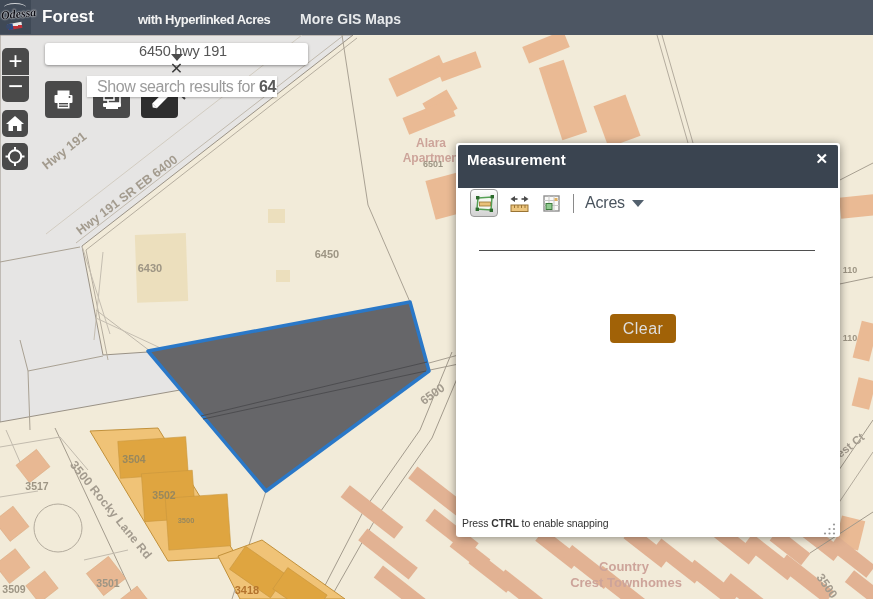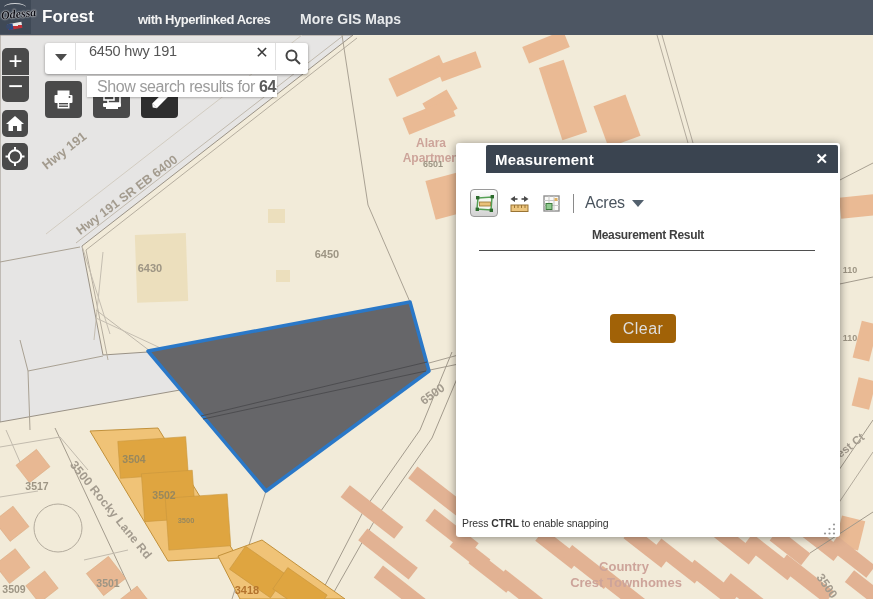--- a/index.html
+++ b/index.html
@@ -24,42 +24,42 @@
   
   .ltool { position:absolute; background:#4a4a4a; color:#fff; text-align:center; }
   #zin  { left:2px; top:48px;  width:27px; height:27px; border-radius:5px 5px 0 0; }
   #zout { left:2px; top:76px;  width:27px; height:26px; border-radius:0 0 5px 5px; }
   #home { left:2px; top:110px; width:26px; height:27px; border-radius:5px; }
   #loc  { left:2px; top:143px; width:26px; height:27px; border-radius:5px; }
   #zin span { font-size:24px; font-weight:300; line-height:25px; }
   #zout span { font-size:26px; font-weight:300; line-height:20px; }
 
   
-  #search { position:absolute; left:45px; top:43px; width:263px; height:31px; background:#fff; border-radius:3px; box-shadow:0 1px 3px rgba(0,0,0,.4); display:flex; align-items:flex-start; }
+  #search { position:absolute; left:45px; top:43px; width:263px; height:22px; background:#fff; border-radius:3px; box-shadow:0 1px 3px rgba(0,0,0,.4); display:flex; align-items:center;flex-direction:column; }
   #sarrow { width:31px; height:27px; border-right:1px solid #e0e0e0; position:relative; }
   #sarrow:after { content:""; position:absolute; left:10px; top:11px; border-left:6px solid transparent; border-right:6px solid transparent; border-top:7px solid #4c4c4c; }
   #stext { flex:1; font-size:14.5px; color:#555; padding-left:13px; letter-spacing:-0.2px; }
   #sx { width:26px; font-size:16px; color:#3c3c3c; font-weight:400; text-align:center; }
   #smag { width:33px; height:27px; border-left:1px solid #e0e0e0; position:relative; }
   #smag svg { position:absolute; left:8px; top:5px; }
 
   
   #suggest { position:absolute; left:87px; top:76px; width:190px; height:21px; background:#fff; box-shadow:0 1px 2px rgba(0,0,0,.25); font-size:16px; color:#9b9b9b; line-height:21px; padding-left:10px; letter-spacing:-0.4px; white-space:nowrap; z-index:5; overflow:hidden; }
   #suggest b { color:#595959; font-weight:bold; }
 
   
   .tbtn { position:absolute; top:81px; width:37px; height:37px; background:#4a4a4a; border-radius:4px; }
   #btnprint { left:45px; }
   #btnprint2 { left:93px; }
   #btnmeas { left:141px; background:#2e2e2e; }
   .tbtn svg { position:absolute; left:8px; top:8px; }
 
   
   #panel { position:absolute; left:456px; top:143px; width:384px; height:394px; background:#fff; border-radius:3px; box-shadow:0 1px 10px rgba(0,0,0,.45); padding:2px; }
-  #phead { height:28px; background:#3a4450; border-radius:2px 2px 0 0; position:relative;margin-left:28px; }
+  #phead { height:43px; background:#3a4450; border-radius:2px 2px 0 0; position:relative; }
   #phead .t { position:absolute; left:9px; top:6px; font-size:15px; font-weight:bold; color:#fff; letter-spacing:0.2px; }
   #phead .x { position:absolute; right:10px; top:5px; font-size:15px; font-weight:bold; color:#fff; }
   #icons { position:absolute; left:0; top:46px; width:100%; height:30px; }
   #tool1 { position:absolute; left:14px; top:0px; width:28px; height:28px; border:1px solid #9a9a9a; border-radius:4px; background:linear-gradient(#fefefe,#d2d2d2); }
   #tool1 svg { position:absolute; left:4px; top:4px; }
   #tool2 { position:absolute; left:54px; top:6px; }
   #tool3 { position:absolute; left:87px; top:6px; }
   #tsep { position:absolute; left:117px; top:5px; width:1px; height:19px; background:#8a8a8a; }
   #acres { position:absolute; left:129px; top:5px; font-size:16px; color:#4a545e; letter-spacing:-0.2px; }
   #acaret { position:absolute; left:176px; top:11px; border-left:6px solid transparent; border-right:6px solid transparent; border-top:7px solid #53616e; }
@@ -325,21 +325,20 @@
               <line x1="6" y1="1" x2="6" y2="16"></line>
               <line x1="11" y1="1" x2="11" y2="16"></line>
             </g>
       <rect x="3" y="8.5" width="6" height="6" fill="#8fc98f" stroke="#3c7a3c" stroke-width="1"></rect>
       <rect x="11.5" y="3" width="3" height="3" fill="#e0b060"></rect>
     </svg></div>
     <div id="tsep"></div>
     <div id="acres">Acres</div>
     <div id="acaret"></div>
   </div>
-  <div id="mres">Measurement Result</div>
   <div id="pline"></div>
   <div id="clear">Clear</div>
   <div id="snap">Press <b>CTRL</b> to enable snapping</div>
   <svg id="rsz" width="14" height="13" viewBox="0 0 14 13">
     <g fill="#999">
           <circle cx="11" cy="2.5" r="1.1"></circle>
           <circle cx="11" cy="7" r="1.1"></circle>
           <circle cx="11" cy="11.5" r="1.1"></circle>
           <circle cx="6.5" cy="7" r="1.1"></circle>
           <circle cx="6.5" cy="11.5" r="1.1"></circle>

